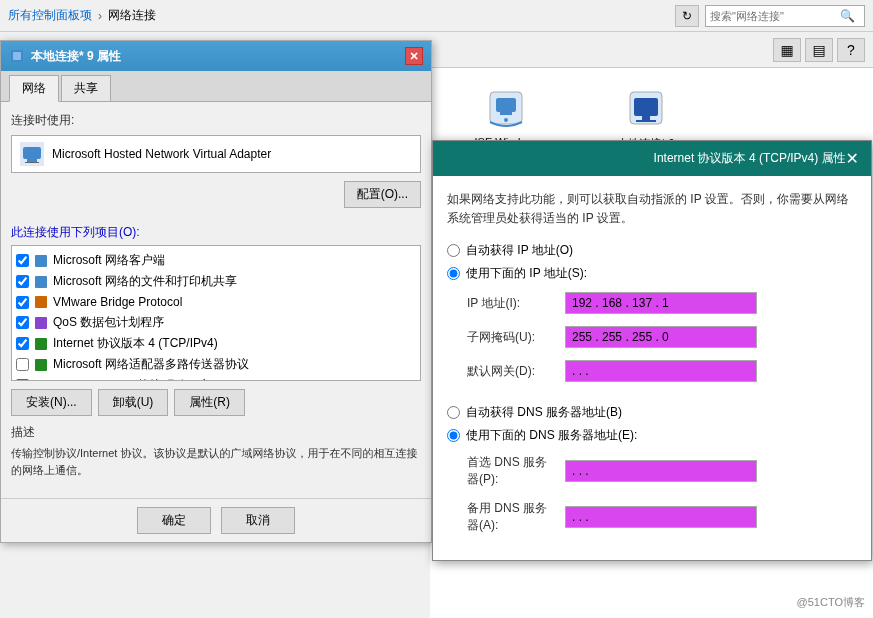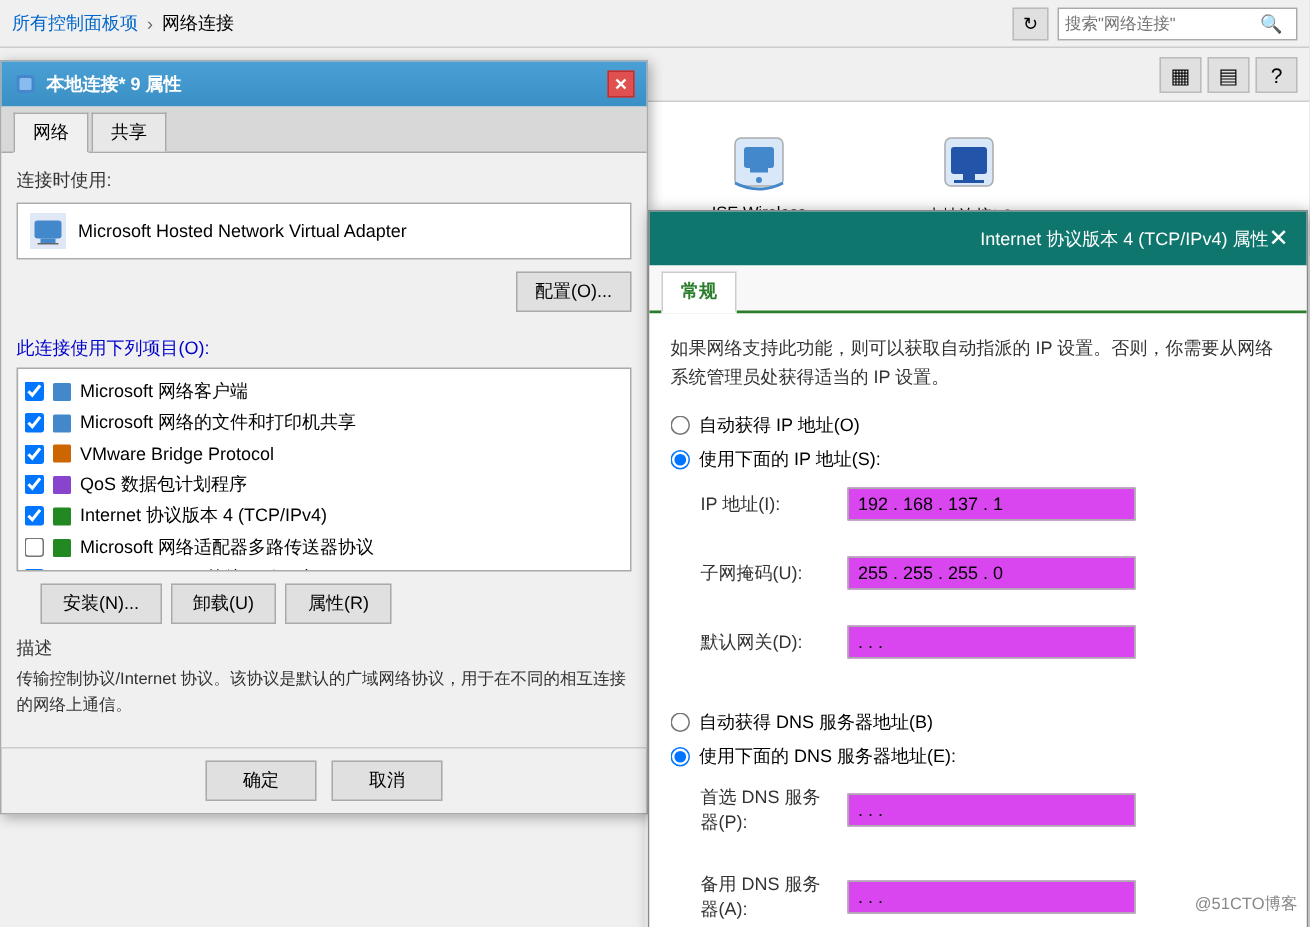--- a/index.html
+++ b/index.html
@@ -178,21 +178,21 @@
       gap: 4px;
       padding: 2px 0;
       font-size: 11px;
     }
     .check-item input[type=checkbox] {
       margin: 0;
     }
     .dialog1-actions {
       display: flex;
       gap: 6px;
-      margin: 8px 16px;
+      margin: 8px 0;
       justify-content: flex-start;
     }
     .action-btn {
       padding: 4px 14px;
       background: #e0e0e0;
       border: 1px solid #aaa;
       cursor: pointer;
       font-size: 12px;
     }
     .desc-label {
@@ -287,21 +287,21 @@
       margin-bottom: 6px;
       font-size: 12px;
     }
     .ip-section {
       margin-left: 20px;
       margin-bottom: 12px;
     }
     .ip-row {
       display: flex;
       align-items: center;
-      margin-bottom: 24px;
+      margin-bottom: 12px;
       gap: 8px;
     }
     .ip-label {
       width: 90px;
       font-size: 12px;
       color: #333;
       flex-shrink: 0;
     }
     .ip-input {
       border: 1px solid #aaa;
@@ -507,23 +507,20 @@
     <button class="footer-btn">取消</button>
   </div>
 </div>
 
 <div class="dialog2">
   <div class="dialog2-titlebar">
     <span>Internet 协议版本 4 (TCP/IPv4) 属性</span>
     <button class="dialog2-close">✕</button>
   </div>
 
-  <div class="dialog2-tabs">
-    <div class="dialog2-tab active">常规</div>
-  </div>
 
   <div class="dialog2-content">
     <div class="desc-section">如果网络支持此功能，则可以获取自动指派的 IP 设置。否则，你需要从网络系统管理员处获得适当的 IP 设置。</div>
 
     <div class="radio-group">
       <div class="radio-item">
         <input type="radio" name="ip_mode" style="">
         <span>自动获得 IP 地址(O)</span>
       </div>
       <div class="radio-item">

